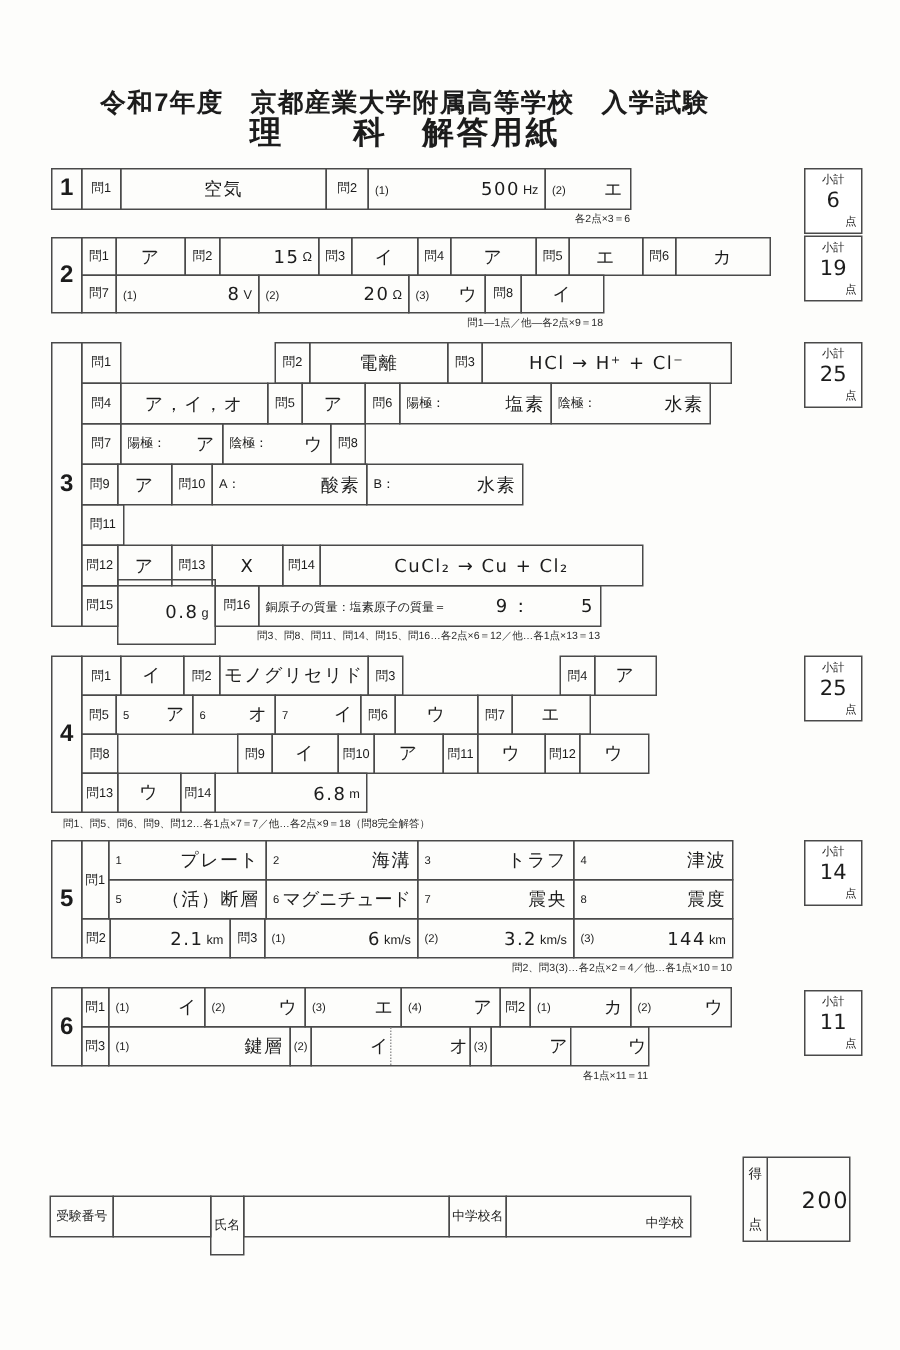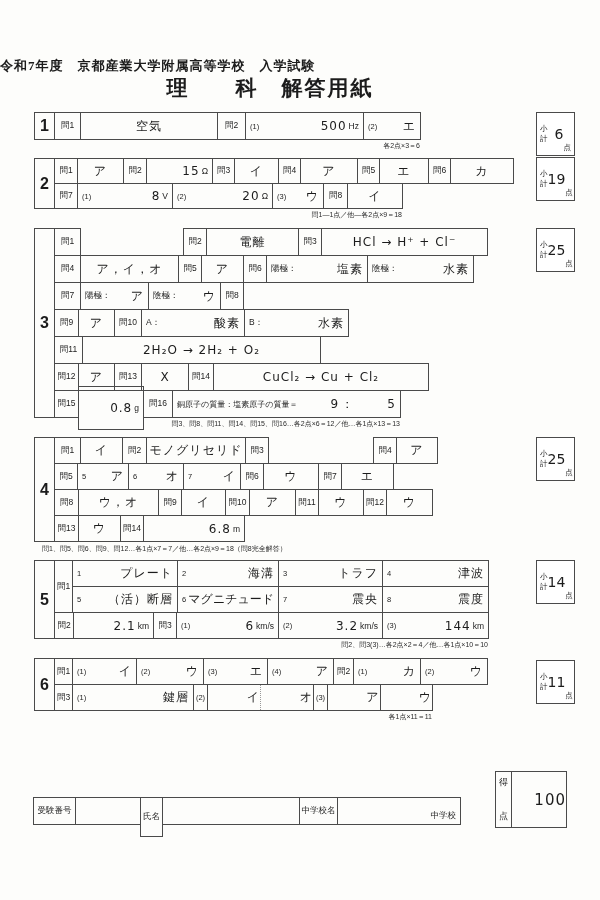--- a/index.html
+++ b/index.html
@@ -7,23 +7,23 @@
   #page{position:relative;width:600px;height:900px;background:#fdfdfb;overflow:hidden;}
   .c{position:absolute;box-sizing:border-box;border:1px solid #4a4a4a;display:flex;align-items:center;justify-content:center;background:transparent;}
   .lb{font-size:8.5px;letter-spacing:0;white-space:nowrap;}
   .an{font-size:12px;font-family:"DejaVu Sans",sans-serif;letter-spacing:1px;white-space:nowrap;}
   .sp{justify-content:space-between;padding:0 4px;gap:2px;}
   .sub{font-size:7.5px;white-space:nowrap;}
   .un{font-size:8.5px;white-space:nowrap;}
   .mid{flex:1;text-align:right;}
   .nc{font-size:16px;font-weight:bold;}
   .nt{position:absolute;font-size:7px;white-space:nowrap;color:#2a2a2a;}
-  .hdr1{position:absolute;top:57px;left:0;width:540px;text-align:left;font-size:13px;font-weight:600;letter-spacing:1px;font-family:Liberation Serif, serif;}
+  .hdr1{position:absolute;top:57px;left:0;width:540px;text-align:center;font-size:17px;font-weight:600;letter-spacing:1px;}
   .hdr2{position:absolute;top:74px;left:0;width:540px;text-align:center;font-size:21px;font-weight:bold;letter-spacing:2px;}
-  .sub-box{position:absolute;left:536px;width:39px;height:44px;box-sizing:border-box;border:1px solid #4a4a4a;display:flex;flex-direction:row;align-items:center;justify-content:space-between;padding:2px 3px;background:#fff;}
+  .sub-box{position:absolute;left:536px;width:39px;height:44px;box-sizing:border-box;border:1px solid #4a4a4a;display:flex;flex-direction:column;align-items:center;justify-content:space-between;padding:2px 3px;background:#fff;}
   .sub-box .t{font-size:7.5px;}
   .sub-box .v{font-size:14px;font-family:"DejaVu Sans",sans-serif;}
   .sub-box .p{font-size:7.5px;align-self:flex-end;}
   .divd{width:0;border-left:1px dotted #999;align-self:stretch;}
   .divs{width:0;border-left:1px solid #4a4a4a;align-self:stretch;}
   .score-left{width:16px;box-sizing:border-box;border-right:1px solid #4a4a4a;align-self:stretch;display:flex;flex-direction:column;align-items:center;justify-content:space-between;padding:4px 0;font-size:9px;}
   .suffix{position:absolute;right:4px;bottom:2px;font-size:8.5px;}
 </style>
 </head>
 <body>
@@ -131,21 +131,20 @@
   <div class="c sp" style="left:141px;top:309px;width:104px;height:28px">
     <span class="lb">A：</span>
     <span class="an mid">酸素</span>
   </div>
   <div class="c sp" style="left:244px;top:309px;width:105px;height:28px">
     <span class="lb">B：</span>
     <span class="an mid">水素</span>
   </div>
 
   <div class="c lb" style="left:54px;top:336px;width:29px;height:28px">問11</div>
-  <div class="c an" style="left:82px;top:336px;width:239px;height:28px">2H₂O → 2H₂ + O₂</div>
 
   <div class="c lb" style="left:54px;top:363px;width:25px;height:28px">問12</div>
   <div class="c an" style="left:78px;top:363px;width:37px;height:28px">ア</div>
   <div class="c lb" style="left:114px;top:363px;width:28px;height:28px">問13</div>
   <div class="c an" style="left:141px;top:363px;width:48px;height:28px">X</div>
   <div class="c lb" style="left:188px;top:363px;width:26px;height:28px">問14</div>
   <div class="c an" style="left:213px;top:363px;width:216px;height:28px">CuCl₂ → Cu + Cl₂</div>
 
   <div class="c lb" style="left:54px;top:390px;width:25px;height:28px">問15</div>
   <div class="c sp" style="left:78px;top:386px;width:66px;height:44px">
@@ -187,21 +186,20 @@
   <div class="c sp" style="left:183px;top:463px;width:58px;height:27px">
     <span class="sub">7</span>
     <span class="an mid">イ</span>
   </div>
   <div class="c lb" style="left:240px;top:463px;width:24px;height:27px">問6</div>
   <div class="c an" style="left:263px;top:463px;width:56px;height:27px">ウ</div>
   <div class="c lb" style="left:318px;top:463px;width:24px;height:27px">問7</div>
   <div class="c an" style="left:341px;top:463px;width:53px;height:27px">エ</div>
 
   <div class="c lb" style="left:54px;top:489px;width:25px;height:27px">問8</div>
-  <div class="c an" style="left:78px;top:489px;width:81px;height:27px">ウ，オ</div>
   <div class="c lb" style="left:158px;top:489px;width:24px;height:27px">問9</div>
   <div class="c an" style="left:181px;top:489px;width:45px;height:27px">イ</div>
   <div class="c lb" style="left:225px;top:489px;width:25px;height:27px">問10</div>
   <div class="c an" style="left:249px;top:489px;width:47px;height:27px">ア</div>
   <div class="c lb" style="left:295px;top:489px;width:24px;height:27px">問11</div>
   <div class="c an" style="left:318px;top:489px;width:46px;height:27px">ウ</div>
   <div class="c lb" style="left:363px;top:489px;width:24px;height:27px">問12</div>
   <div class="c an" style="left:386px;top:489px;width:47px;height:27px">ウ</div>
 
   <div class="c lb" style="left:54px;top:515px;width:25px;height:27px">問13</div>
@@ -338,16 +336,16 @@
   <div class="c lb" style="left:299px;top:797px;width:39px;height:28px">中学校名</div>
   <div class="c" style="left:337px;top:797px;width:124px;height:28px">
     <span class="suffix">中学校</span>
   </div>
 
   <div class="c" style="left:495px;top:771px;width:72px;height:57px;padding:0">
     <span class="score-left">
       <span>得</span>
       <span>点</span>
     </span>
-    <span class="an mid" style="font-size:15px">100</span>
+    <span class="an mid" style="font-size:15px">200</span>
   </div>
 
 </div>
 
 </body></html>

